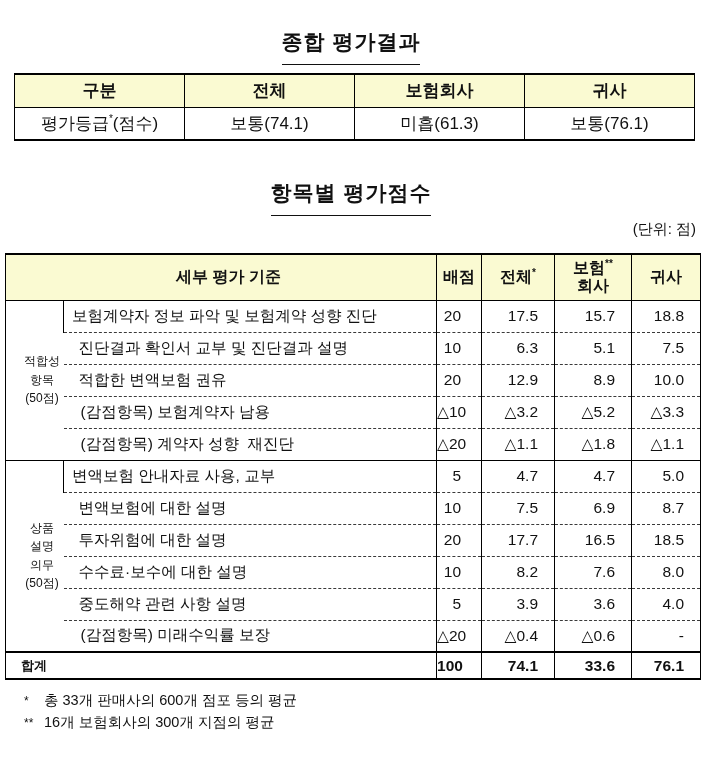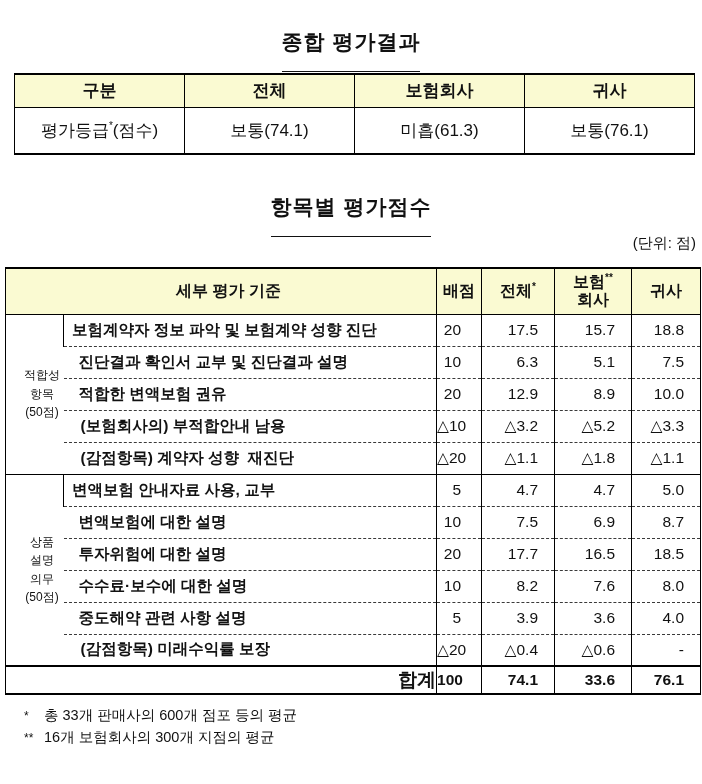--- a/index.html
+++ b/index.html
@@ -10,62 +10,62 @@
     font-family:"Liberation Sans","DejaVu Sans",sans-serif; color:var(--ink);
   }
   .page { position:relative; width:702px; height:784px; }
 
   .top-note { margin:18px 0 0 16px; font-size:16px; letter-spacing:0.3px; }
   .top-note .marker { font-size:13px; margin-right:6px; }
 
   .sec-title { text-align:center; font-size:21px; font-weight:bold; margin:0; letter-spacing:1px; }
   .sec-title-1 { margin-top:28px; }
   .sec-title-2 { margin-top:38px; }
-  .sec-title .underline { border-bottom:1.5px solid var(--ink); padding-bottom:18px; }
+  .sec-title .underline { border-bottom:1.5px solid var(--ink); padding-bottom:11px; }
 
   table { border-collapse:collapse; table-layout:fixed; }
 
   
   .t1 {
     margin:17px 0 0 14px; width:681px;
     border-top:2.5px solid var(--line); border-bottom:2.5px solid var(--line);
     border-left:1px solid var(--line); border-right:1px solid var(--line);border-radius:8px;
   }
   .t1 th, .t1 td { border-left:1px solid var(--line); text-align:center; padding:0; }
   .t1 th:first-child, .t1 td:first-child { border-left:none; }
   .t1 thead th { background:var(--header-bg); height:33px; font-size:17px; font-weight:bold; border-bottom:1px solid var(--line); }
-  .t1 tbody td { height:47px; font-size:17px; }
+  .t1 tbody td { height:33px; font-size:17px; }
 
   .fn1 { margin:13px 0 0 18px; font-size:15px; }
   .fn1 .marker { font-size:12px; margin-right:5px; }
 
   .unit { text-align:right; margin:13px 6px 14px 0; font-size:15px; }
 
   
   .t2 {
     margin:0 0 0 5px; width:695px;
     border-top:2.5px solid var(--line); border-bottom:2.5px solid var(--line);
     border-left:1px solid var(--line); border-right:1px solid var(--line);
   }
   .t2 th, .t2 td { border-left:1px solid var(--line); padding:0; }
   .t2 th:first-child, .t2 td:first-child, .t2 .no-left { border-left:none;padding-left:15px; }
   .t2 thead th { background:var(--header-bg); height:46px; font-size:16px; font-weight:bold; border-bottom:1px solid var(--line); text-align:center; }
   .t2 tbody td { height:32px; font-size:15.5px; }
   .th-stack { line-height:1.15; }
   sup { font-size:10px; line-height:0; }
 
   .t2 .group { text-align:center; white-space:pre-line; line-height:1.55; font-size:12px; }
-  .t2 .crit { text-align:left; padding-left:8px; white-space:pre-wrap;font-weight:bold; }
+  .t2 .crit { text-align:left; padding-left:8px; white-space:pre-wrap; }
   .t2 .crit.indent { padding-left:17px; }
   .t2 .allot { text-align:right; padding-right:20px; }
   .t2 .num { text-align:right; padding-right:16px; }
   .t2 tr.dashed td { border-top:1px dashed #3a3a3a; }
   .t2 tr.group-start td { border-top:1px solid var(--line); }
   .t2 tr.total-row td { border-top:2px solid var(--line); font-weight:bold; height:27px; }
-  .t2 .total-label { text-align:right; font-size:19px; }
+  .t2 .total-label { text-align:left; font-size:13px; }
 
   .fn2 { margin:10px 0 0 24px; font-size:14.5px; line-height:1.5; }
   .fn2 .fn-marker { display:inline-block; min-width:20px; font-size:12px; }
 </style>
 </head>
 <body>
 
 <div class="page">
 
 
@@ -141,21 +141,21 @@
         <td class="num">7.5</td>
       </tr>
       <tr class="dashed">
         <td class="crit">적합한 변액보험 권유</td>
         <td class="allot">20</td>
         <td class="num">12.9</td>
         <td class="num">8.9</td>
         <td class="num">10.0</td>
       </tr>
       <tr class="dashed">
-        <td class="crit indent">(보험회사의) 부적합안내 남용</td>
+        <td class="crit indent">(감점항목) 보험계약자 남용</td>
         <td class="allot">△10</td>
         <td class="num">△3.2</td>
         <td class="num">△5.2</td>
         <td class="num">△3.3</td>
       </tr>
       <tr class="dashed">
         <td class="crit indent">(감점항목) 계약자 성향  재진단</td>
         <td class="allot">△20</td>
         <td class="num">△1.1</td>
         <td class="num">△1.8</td>

